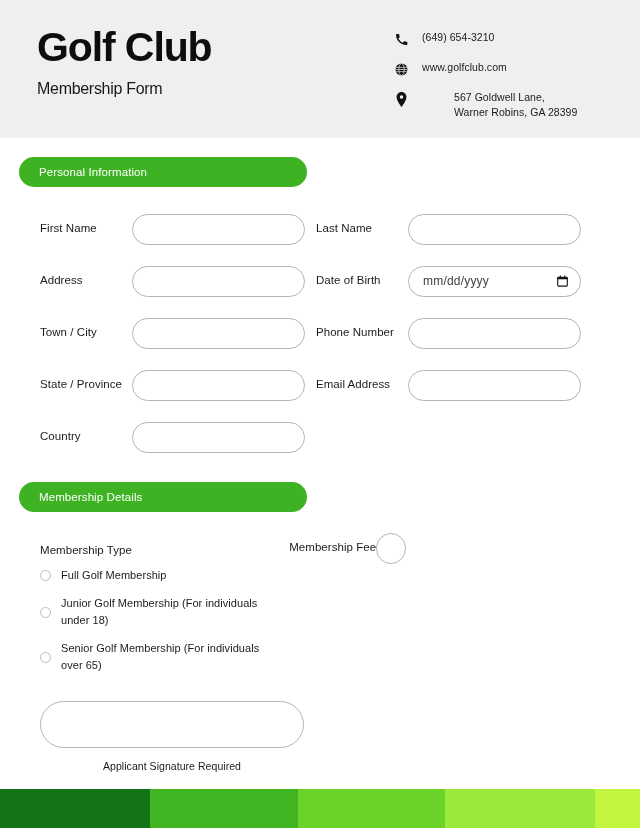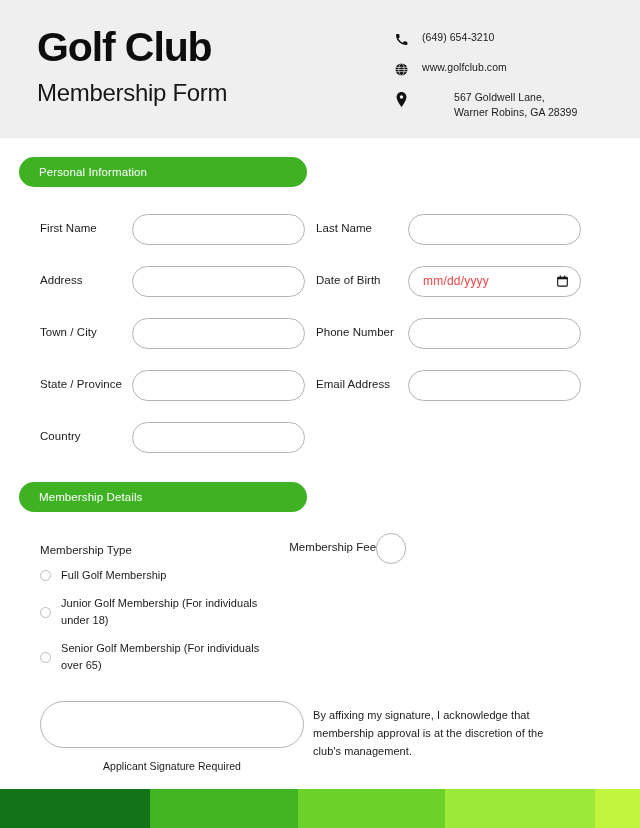--- a/index.html
+++ b/index.html
@@ -33,21 +33,21 @@
     top: 26px;
   }
   .club-name {
     font-size: 41px;
     font-weight: 700;
     letter-spacing: -1.1px;
     color: #0d0d0d;
     line-height: 1.05;
   }
   .form-subtitle {
-    font-size: 24px;
+    font-size: 16px;
     font-weight: 400;
     letter-spacing: -0.3px;
     color: #18181a;
     margin-top: 11px;
     line-height: 1.1;
   }
 
   .contact-block {
     position: absolute;
     left: 392px;
@@ -133,21 +133,21 @@
     display: flex;
     align-items: center;
     padding: 0 14px;
     position: relative;
   }
   .col-left  .pill-input { width: 173px; }
   .col-right .pill-input { width: 173px; }
 
   .placeholder-text {
     font-size: 12px;
-    color: #ef4444;
+    color: #404040;
     letter-spacing: 0.2px;
   }
   .date-icon {
     position: absolute;
     right: 12px;
     top: 50%;
     transform: translateY(-50%);
     display: flex;
   }
 
@@ -420,23 +420,20 @@
       </div>
     </div>
 
     <div class="sig-area">
       <div class="sig-left">
         <div class="sig-box">
           <span class="placeholder-text"></span>
         </div>
         <div class="sig-caption">Applicant Signature Required</div>
       </div>
-      <div class="sig-right">
-        <div class="disclaimer">By affixing my signature, I acknowledge that membership approval is at the discretion of the club's management.</div>
-      </div>
     </div>
 
   </div>
 
   <div class="footer-bars">
     <div class="footer-bar" style="width:150px;background:#137417;"></div>
     <div class="footer-bar" style="width:148px;background:#42b523;"></div>
     <div class="footer-bar" style="width:147px;background:#6bd22a;"></div>
     <div class="footer-bar" style="width:150px;background:#9ae93b;"></div>
     <div class="footer-bar" style="width:45px;background:#c2f63e;"></div>

